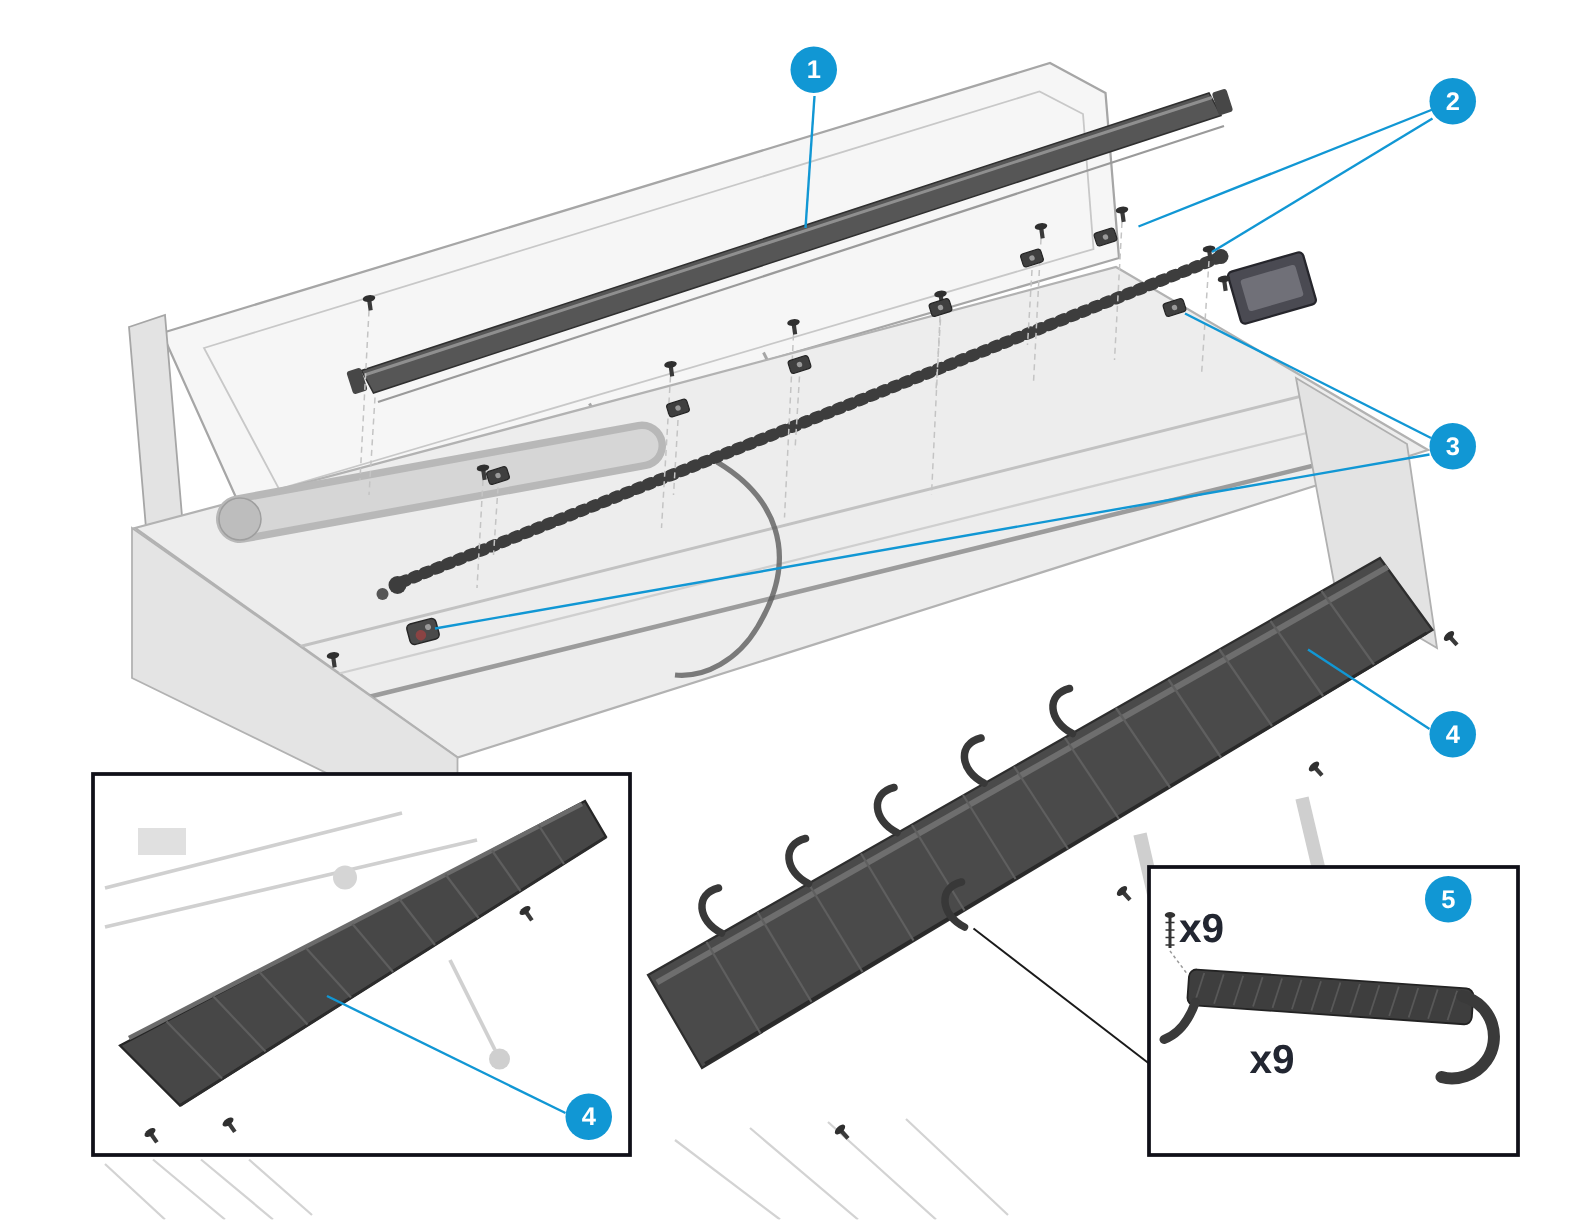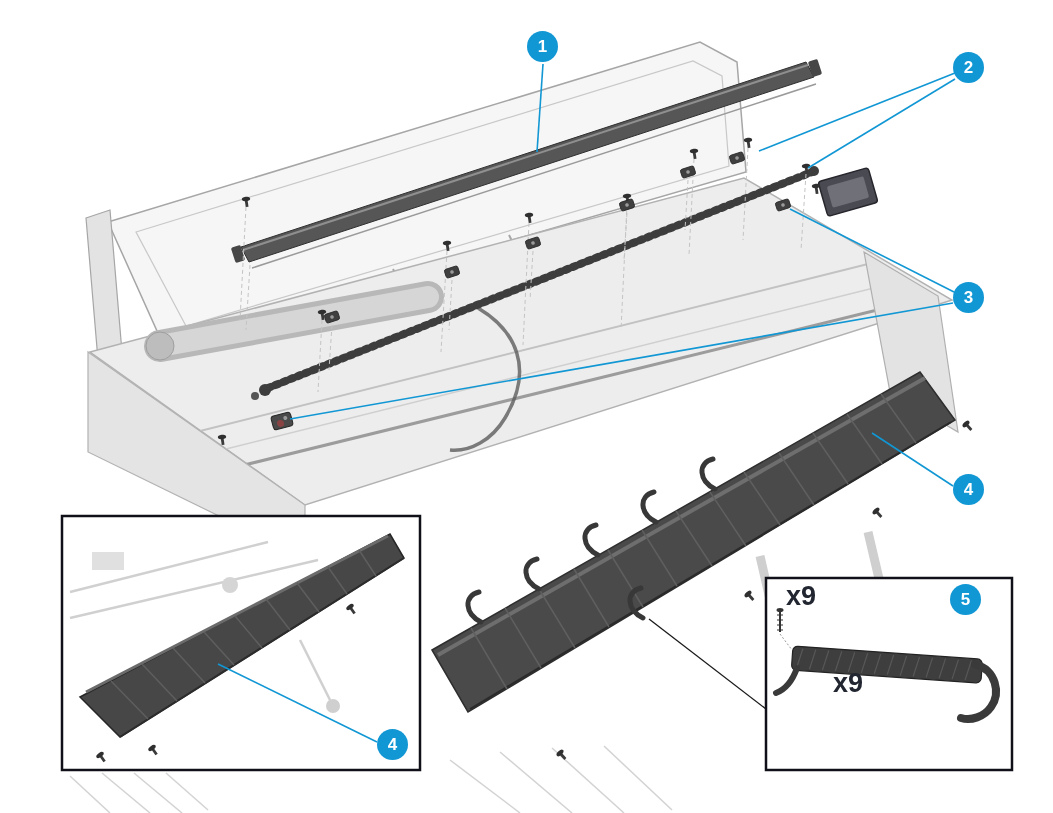--- a/index.html
+++ b/index.html
@@ -10,21 +10,21 @@
   *{margin:0;padding:0;box-sizing:border-box}
   body{background:#ffffff;font-family:"Liberation Sans",sans-serif}
   .canvas{position:relative;width:1053px;height:813px;background:#fff;overflow:hidden}
   .art{position:absolute;left:0;top:0;width:1053px;height:813px}
   .callout{
     position:absolute;width:31px;height:31px;border-radius:50%;
     background:var(--accent);color:#fff;font-weight:bold;font-size:17px;
     display:flex;align-items:center;justify-content:center;user-select:none;
   }
   .qty{
-    position:absolute;color:var(--ink);font-weight:bold;font-size:27px;line-height:1;
+    position:absolute;color:var(--ink);font-weight:bold;font-size:27px;line-height:1;margin-top:23px;
   }
   .leader{stroke:var(--accent);stroke-width:1.6;fill:none}
   .leader-dark{stroke:#1a1a1a;stroke-width:1.3;fill:none}
   .inset{fill:#ffffff;stroke:var(--inset-border);stroke-width:2.5}
   .dash{stroke:#c4c4c4;stroke-width:1;stroke-dasharray:4 3;fill:none}
 </style>
 </head>
 <body>
 
 <div class="canvas">

